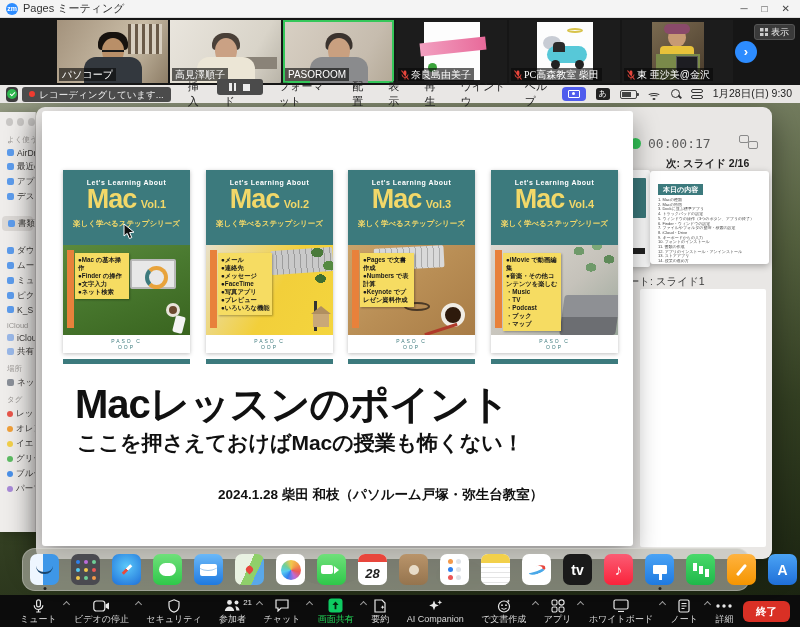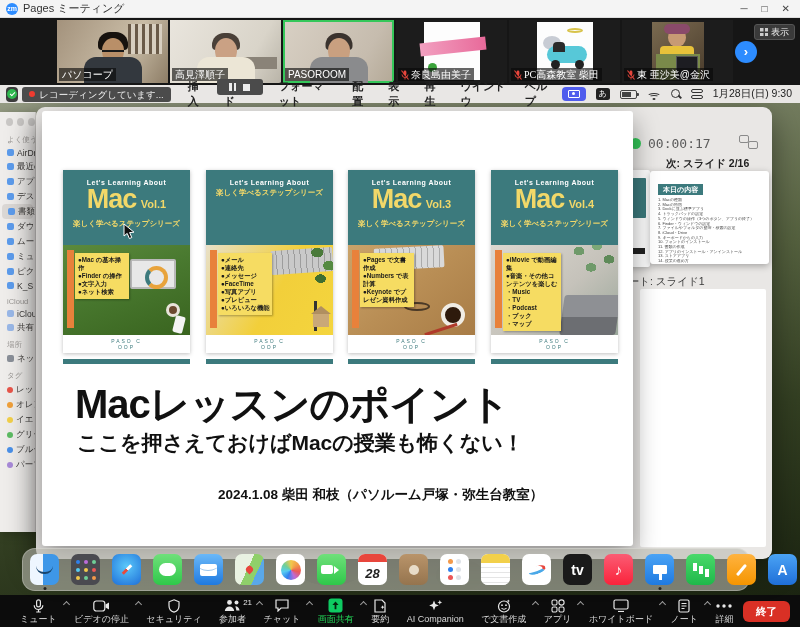--- a/index.html
+++ b/index.html
@@ -32,21 +32,21 @@
     linear-gradient(#ccc,#ccc) 100% 100%/3.5px 3.5px no-repeat;}
 
   
   .shared{position:absolute;left:0;top:85px;width:800px;height:510px;
     background:linear-gradient(170deg,#9aa089 0%,#7c8468 18%,#55613f 45%,#333f22 70%,#1b2411 100%);}
   .shared::after{content:"";position:absolute;left:0;bottom:0;width:100%;height:90px;
     background:radial-gradient(60px 34px at 330px 60px,#1e2a12 60%,transparent 61%),
                radial-gradient(40px 26px at 460px 70px,#202c14 60%,transparent 61%);}
   .menubar{position:absolute;left:0;top:0;width:800px;height:18px;background:#e9e7e5;display:flex;align-items:center;font-size:11px;color:#222;z-index:6;}
   .m-left{display:flex;align-items:center;gap:0;padding-left:6px;}
-  .m-item{padding:0 9px;position:relative;font-weight:bold;}
+  .m-item{padding:0 9px;position:relative;}
   .greenchk{width:15px;height:15px;border-radius:4px;background:#3c3c3c;display:flex;align-items:center;justify-content:center;margin-right:4px;}
   .greenchk i{width:10px;height:10px;border-radius:50%;background:#2fb84f;display:block;position:relative;}
   .greenchk i::after{content:"";position:absolute;left:2.5px;top:2.5px;width:4px;height:2px;border-left:1.5px solid #fff;border-bottom:1.5px solid #fff;transform:rotate(-45deg);}
   .recbanner{background:#4b4b4b;color:#f0f0f0;font-size:9.5px;line-height:15px;border-radius:3px;padding:0 7px;display:flex;align-items:center;gap:4px;margin-right:8px;white-space:nowrap;}
   .reddot{width:6px;height:6px;border-radius:50%;background:#f03b30;}
   .recbox{position:absolute;left:2px;top:0px;width:46px;height:16px;background:#4b4b4b;border-radius:3px;display:flex;align-items:center;justify-content:center;gap:7px;z-index:3;}
   .pausebars{display:flex;gap:2px;}
   .pausebars b{width:2.5px;height:8px;background:#ececec;display:block;}
   .stopsq{width:7px;height:7px;background:#ececec;}
   .m-right{margin-left:auto;display:flex;align-items:center;gap:10px;padding-right:8px;}
@@ -68,21 +68,21 @@
   .cc{display:flex;flex-direction:column;gap:1.5px;}
   .cc b{width:12px;height:4px;border:1px solid #333;border-radius:2px;display:block;}
   .clock{font-size:10.5px;color:#222;white-space:nowrap;}
 
   
   .finder{position:absolute;left:0;top:27px;width:36px;height:420px;background:#efedeb;border-right:1px solid #d8d5d2;z-index:1;overflow:hidden;box-shadow:2px 2px 10px rgba(0,0,0,.25);}
   .dots{display:flex;gap:4px;padding:6px 0 4px 6px;}
   .dots i{width:8px;height:8px;border-radius:50%;background:#cac8c6;}
   .f-h{font-size:7.5px;color:#9a9794;padding:5px 0 1px 7px;white-space:nowrap;}
   .f-i{font-size:8.5px;color:#3c3a38;padding:1.5px 0 1.5px 7px;display:flex;align-items:center;gap:3px;white-space:nowrap;}
-  .f-i.sel{background:#dbd8d5;border-radius:4px;margin:0 2px;padding-left:6px;text-align:right;}
+  .f-i.sel{background:#dbd8d5;border-radius:4px;margin:12px 2px;padding-left:6px;text-align:right;}
   .f-ic{width:7px;height:7px;border-radius:2px;background:#5d9cec;flex:0 0 auto;}
   .tagdot{width:6px;height:6px;border-radius:50%;flex:0 0 auto;}
 
   
   .presenter{position:absolute;left:36px;top:22px;width:736px;height:452px;background:#e9e7e5;border-radius:9px;box-shadow:0 10px 30px rgba(0,0,0,.45);z-index:2;}
   .timer{position:absolute;left:612px;top:29px;font-size:13px;color:#5c5c5c;font-family:"DejaVu Sans Mono",monospace;}
   .greendot{position:absolute;left:594px;top:31px;width:11px;height:11px;border-radius:50%;background:#34c759;}
   .layouticon{position:absolute;right:14px;top:28px;width:19px;height:14px;}
   .layouticon i{position:absolute;border:1.5px solid #8a8a8a;border-radius:2px;}
   .layouticon .a{left:0;top:0;width:10px;height:8px;}
@@ -452,20 +452,21 @@
           </span>
         </div>
         <div class="cv-foot">
             <span class="cv-pub">PASO COOP</span>
           </div>
       </div>
 
       <div class="cover" style="left:164px;">
         <div class="cv-head">
           <div class="cv-series">Let's Learning About</div>
+          <div class="cv-macrow"><span class="cv-mac">Mac</span> <span class="cv-vol">Vol.2</span></div>
           <div class="cv-tag">楽しく学べるステップシリーズ</div>
         </div>
         <div class="cv-photo ph2">
           <span class="kb"></span>
             <span class="ivy"></span>
             <span class="pen"></span>
             <span class="hs"></span>
           <span class="cv-strip"></span>
           <span class="cv-note">
             <span>●メール</span>
@@ -530,21 +531,21 @@
           </div>
       </div>
 
       <span class="tealbar" style="left:21px;"></span>
       <span class="tealbar" style="left:164px;"></span>
       <span class="tealbar" style="left:306px;"></span>
       <span class="tealbar" style="left:449px;"></span>
 
       <div class="s-title">Macレッスンのポイント</div>
       <div class="s-sub">ここを押さえておけばMacの授業も怖くない！</div>
-      <div class="s-credit">2024.1.08 柴田 和枝（パソルーム戸塚・弥生台教室）</div>
+      <div class="s-credit">2024.1.28 柴田 和枝（パソルーム戸塚・弥生台教室）</div>
 
       <svg class="cursor" width="13" height="17" viewBox="0 0 13 17">
         <path d="M1 1 L1 13 L4.2 10.4 L6.4 15.6 L8.8 14.5 L6.6 9.6 L11 9.2 Z" fill="#111" stroke="#fff" stroke-width="1"></path>
       </svg>
     </div>
 
     <div class="dock">
       <div class="dk running" title="Finder">
           <span class="tilebg" style="background:linear-gradient(90deg,#eef6ff 0 46%,#3e97e8 46%);">
             <i style="width:17px;height:8px;border-bottom:2px solid #17456e;border-radius:0 0 9px 9px;"></i>

